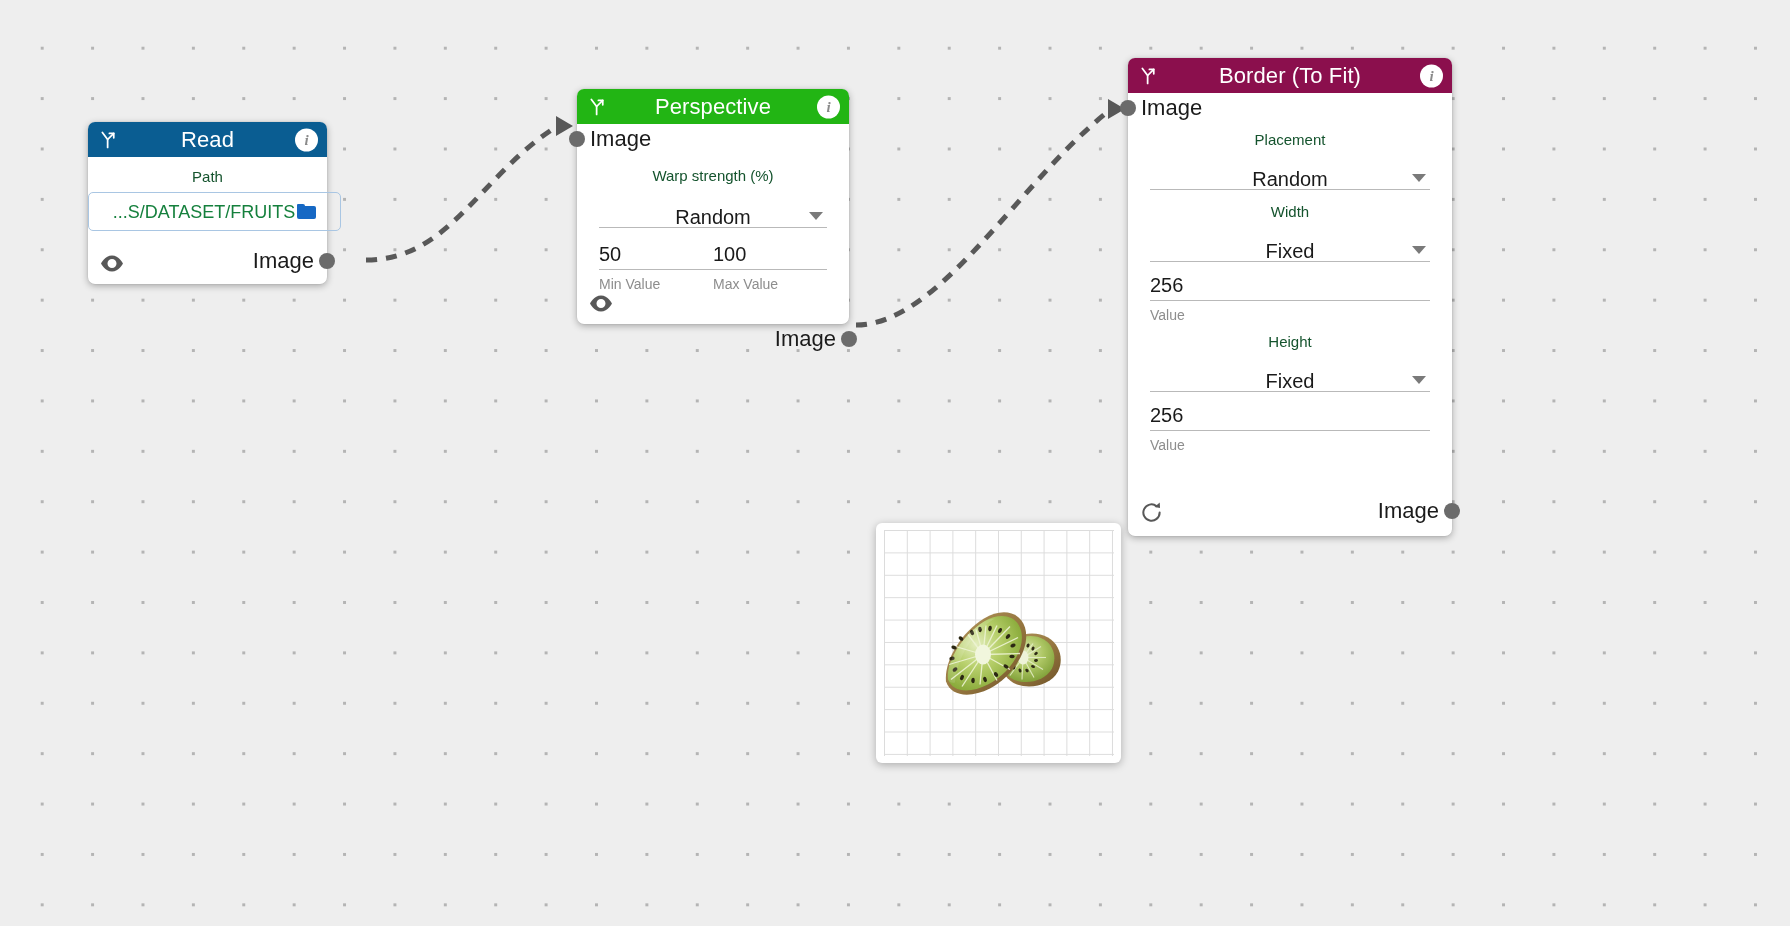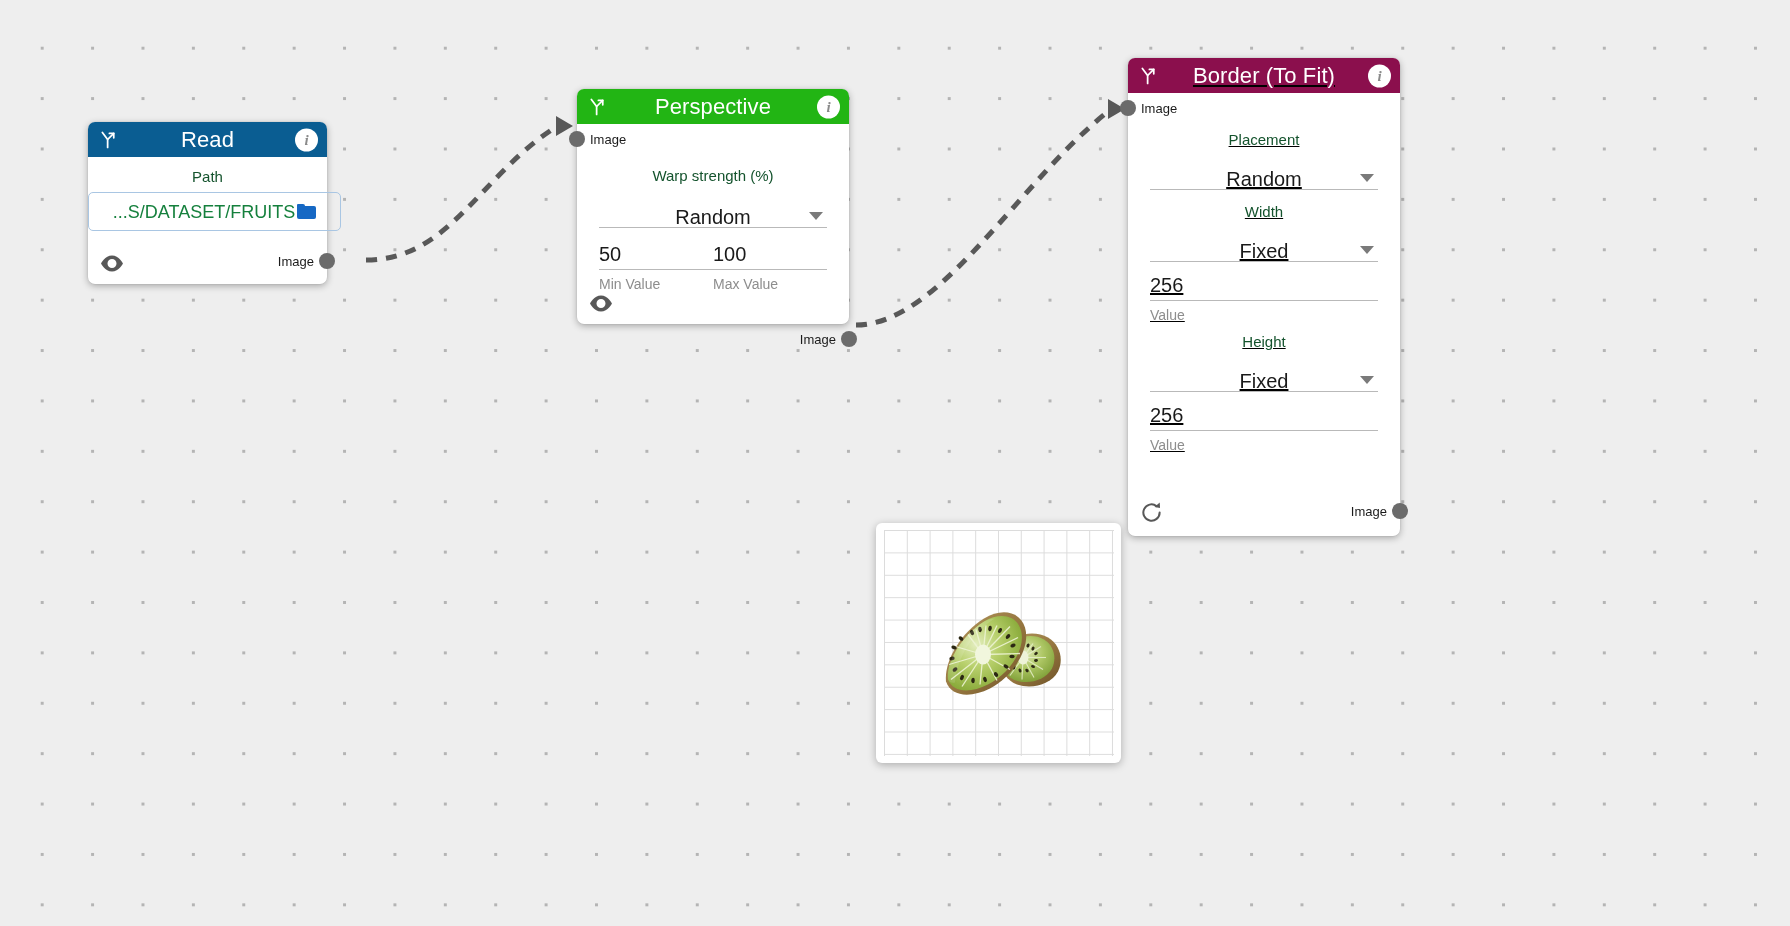--- a/index.html
+++ b/index.html
@@ -94,21 +94,21 @@
   .port-row.in  { left: -8px; }
   .port-row.out { right: -8px; flex-direction: row-reverse; }
 
   .port-dot {
     width: 16px; height: 16px;
     border-radius: 50%;
     background: #6b6b6b;
     flex: 0 0 auto;
   }
   .port-label {
-    font-size: 13px;
+    font-size: 22px;
     color: #1b1b1b;
     line-height: 1;
     white-space: nowrap;
   }
   .port-row.in  .port-label { margin-left: 5px; }
   .port-row.out .port-label { margin-right: 5px; }
 
   
   .field-label {
     text-align: center;
@@ -215,21 +215,21 @@
   #node-perspective .node-header { background: #22b514; }
   #persp-warp-label { margin-top: 43px; }
   #persp-select { margin: 13px 22px 0 22px; height: 30px; }
   #persp-minmax {
     display: flex;
     margin: 16px 22px 0 22px;
   }
   #persp-minmax > div { flex: 1; }
 
   
-  #node-border { left: 1128px; top: 58px; width: 272px; height: 478px; text-decoration: underline; }
+  #node-border { left: 1128px; top: 58px; width: 324px; height: 478px; }
   #node-border .node-header { background: #8b0f4d; }
   #border-placement-label { margin-top: 38px; }
   #border-placement-select { margin: 11px 22px 0 22px; height: 30px; }
   #border-width-label { margin-top: 13px; }
   #border-width-select { margin: 11px 22px 0 22px; height: 30px; }
   #border-width-value { margin: 13px 22px 0 22px; }
   #border-width-helper { margin-left: 22px; }
   #border-height-label { margin-top: 11px; }
   #border-height-select { margin: 11px 22px 0 22px; height: 30px; }
   #border-height-value { margin: 13px 22px 0 22px; }

